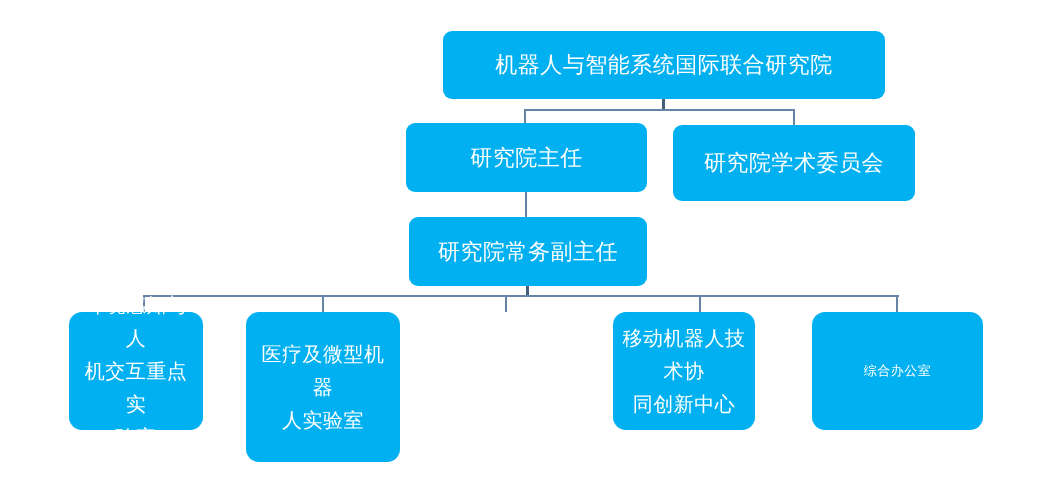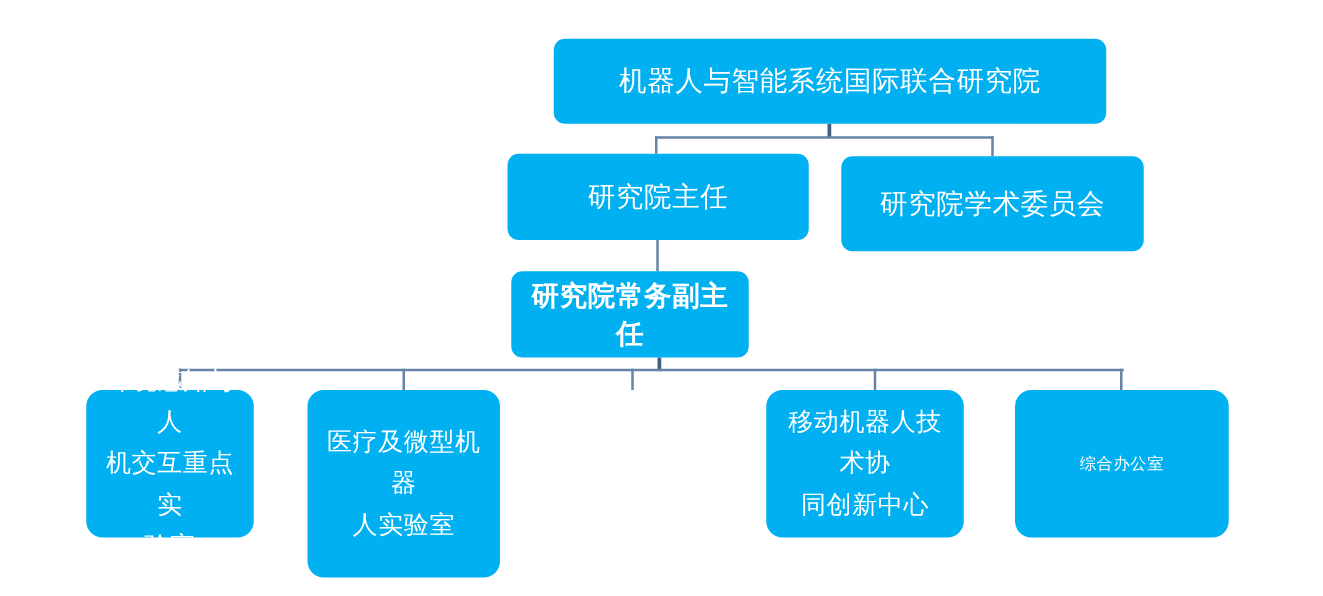--- a/index.html
+++ b/index.html
@@ -25,26 +25,26 @@
     text-align: center;
     white-space: pre-line;
     box-sizing: border-box;
     padding: 0 8px;
     letter-spacing: 0.5px;
   }
   
   .n-root      { left: 443px; top: 31px;  width: 442px; height: 68px; font-size: 22px; border-radius: 9px; }
   .n-director  { left: 406px; top: 123px; width: 241px; height: 69px; font-size: 22px; border-radius: 9px; }
   .n-committee { left: 673px; top: 125px; width: 242px; height: 76px; font-size: 22px; border-radius: 9px; }
-  .n-deputy    { left: 409px; top: 217px; width: 190px; height: 69px; font-size: 22px; border-radius: 9px; font-weight: bold; }
+  .n-deputy    { left: 409px; top: 217px; width: 238px; height: 69px; font-size: 22px; border-radius: 9px; }
   
   .n-l1 { left: 69px;  top: 312px; width: 134px; height: 118px; font-size: 20px; line-height: 1.65; border-radius: 13px; }
   .n-l2 { left: 246px; top: 312px; width: 154px; height: 150px; font-size: 20px; line-height: 1.65; border-radius: 13px; }
   .n-l3 { left: 427px; top: 312px; width: 159px; height: 118px; font-size: 20px; line-height: 1.65; border-radius: 13px; }
-  .n-l4 { left: 613px; top: 312px; width: 158px; height: 118px; font-size: 20px; line-height: 1.65; border-radius: 13px; }
+  .n-l4 { left: 613px; top: 312px; width: 142px; height: 118px; font-size: 20px; line-height: 1.65; border-radius: 13px; }
   .n-l5 { left: 812px; top: 312px; width: 171px; height: 118px; font-size: 13px; line-height: 1.65; border-radius: 13px; }
 
   .conn {
     position: absolute;
     background: var(--connector, #6584a6);
   }
   .conn.stub { background: var(--connector-stub, #44607f); }
 
   
   .c-root-stub   { left: 662px; top: 99px;  width: 3px;   height: 11px; }

